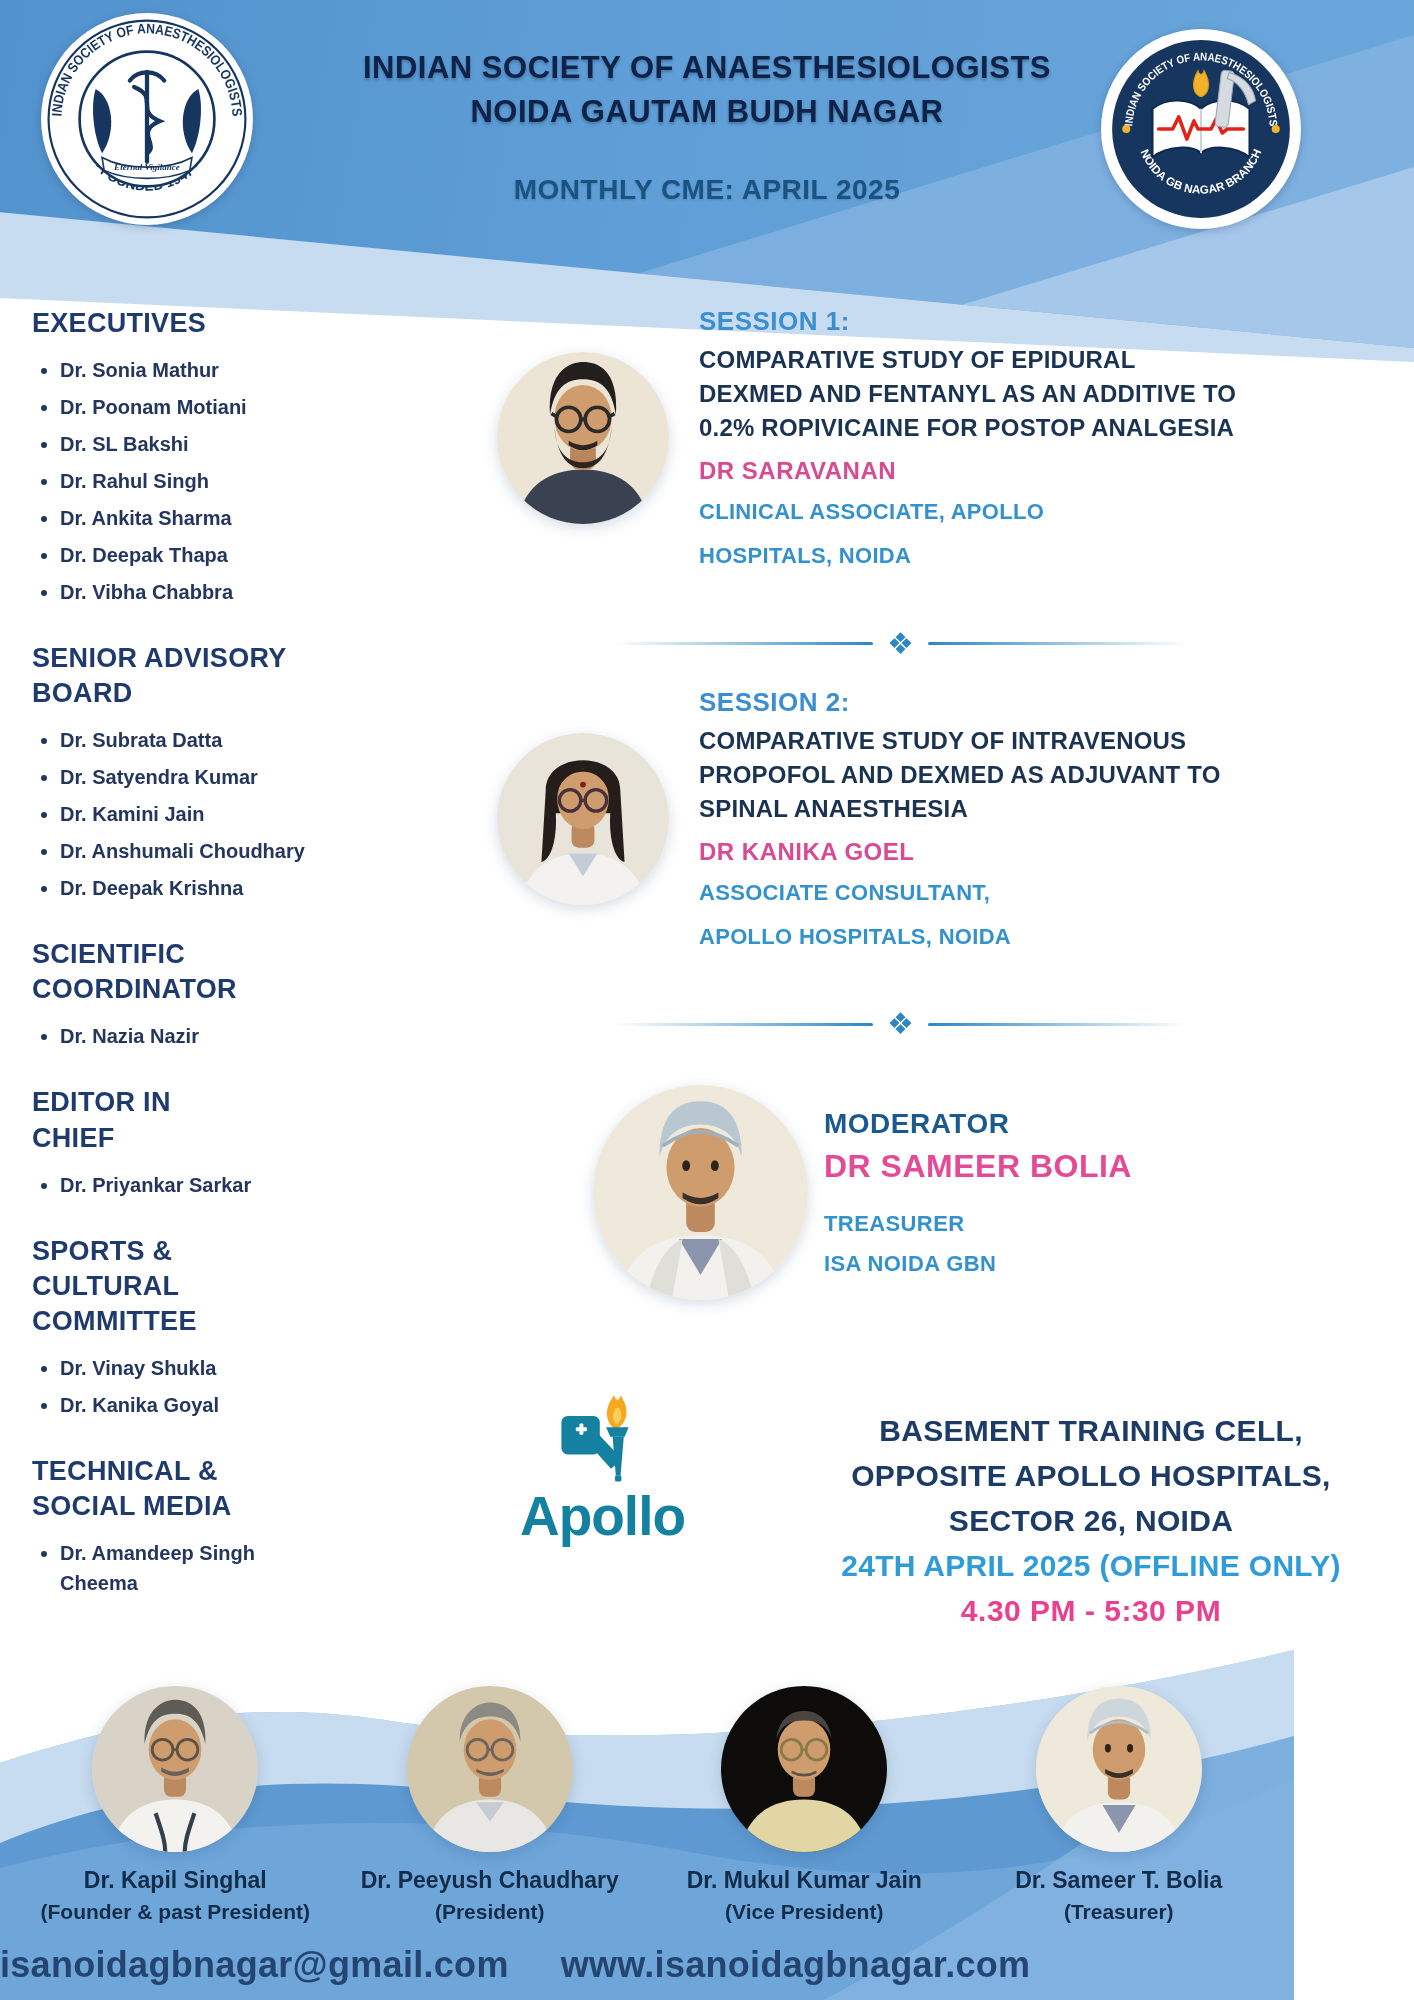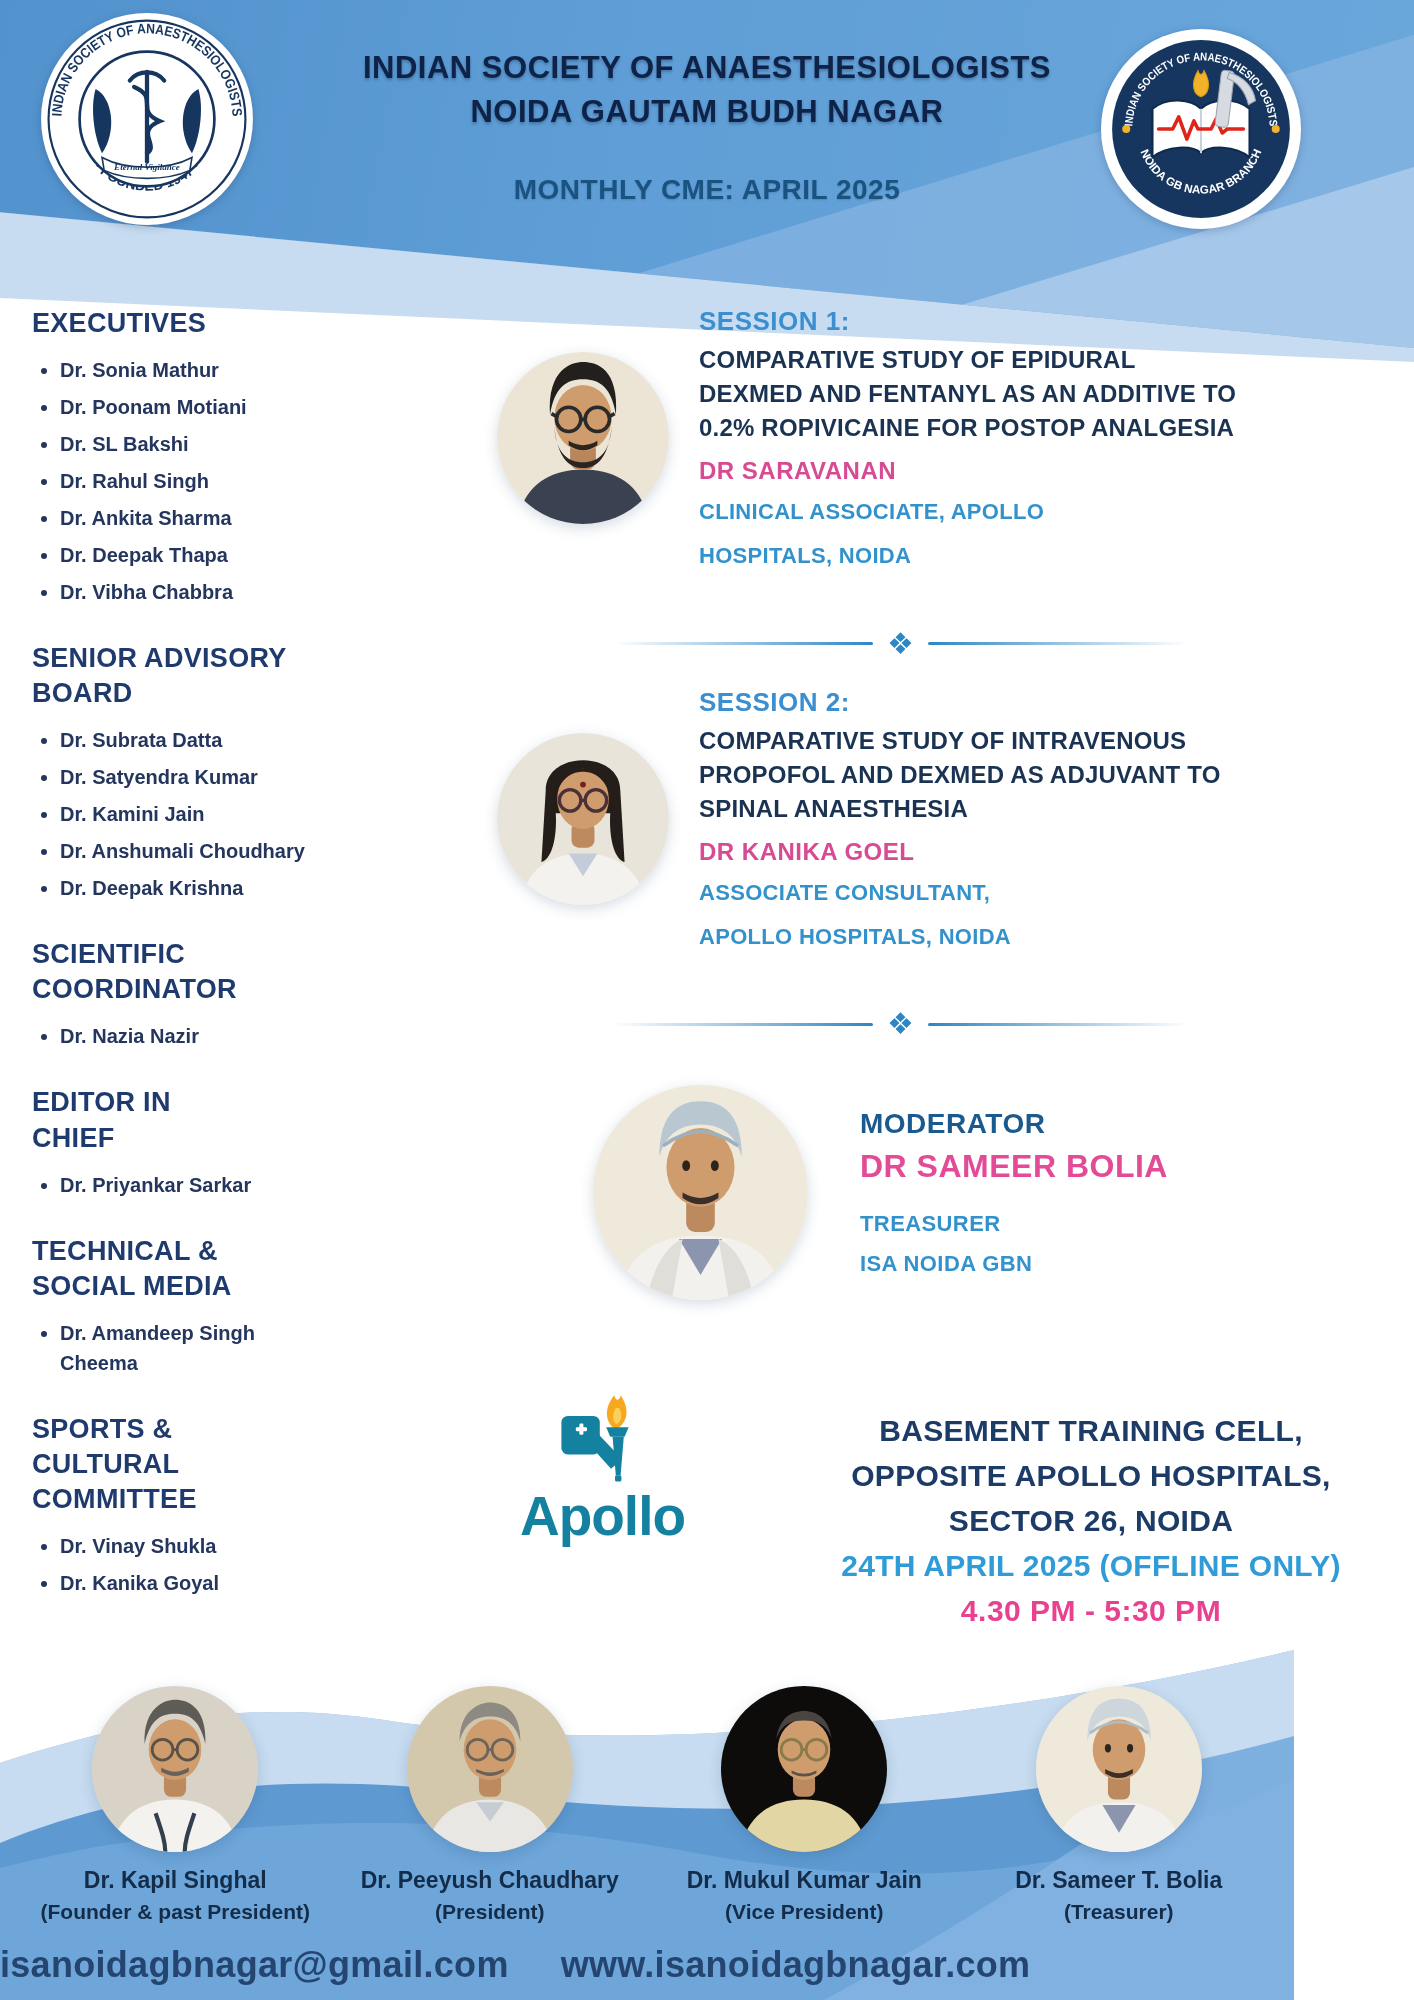--- a/index.html
+++ b/index.html
@@ -70,21 +70,21 @@
   .speaker-name{margin-top:12px;font-size:24px;font-weight:bold;color:#d84b93;letter-spacing:.5px;}
   .speaker-role{margin-top:12px;font-size:22px;font-weight:bold;color:#3391cc;letter-spacing:.3px;line-height:1.35;}
   .speaker-role + .speaker-role{margin-top:14px;}
   .divider{display:flex;align-items:center;width:575px;margin:58px 0 28px 228px;}
   .divider .line{flex:1;height:3px;border-radius:2px;}
   .divider .line.l{background:linear-gradient(to right,rgba(52,130,190,0),#2e86c5);}
   .divider .line.r{background:linear-gradient(to left,rgba(52,130,190,0),#2e86c5);}
   .divider .orn{color:#2e86c5;font-size:30px;margin:0 14px;line-height:1;}
   .row2{margin-top:26px;}
   .row-moderator{margin-top:46px;}
-  .mod-text{margin-left:52px;width:520px;}
+  .mod-text{margin-left:16px;width:520px;}
   .mod-heading{font-size:28px;font-weight:bold;color:#1b5a8e;letter-spacing:.5px;}
   .mod-name{margin-top:8px;font-size:32px;font-weight:bold;color:#e44b97;letter-spacing:.5px;}
   .mod-role1{margin-top:26px;font-size:22px;font-weight:bold;color:#3391cc;letter-spacing:.4px;}
   .mod-role2{margin-top:14px;font-size:22px;font-weight:bold;color:#3391cc;letter-spacing:.4px;}
   .row-venue{display:flex;align-items:flex-start;margin-top:92px;}
   .apollo-block{margin-left:105px;width:225px;text-align:center;flex-shrink:0;}
   .apollo-icon{width:132px;height:96px;margin:0 auto;display:block;}
   .apollo-word{font-size:55px;font-weight:bold;color:#1581a1;letter-spacing:-1px;margin-top:-4px;}
   .venue-text{margin-left:56px;width:640px;margin-top:16px;text-align:center;}
   .venue-line{font-size:30px;font-weight:bold;color:#1c3b66;line-height:1.5;letter-spacing:.3px;}
@@ -219,31 +219,31 @@
       </div>
 
       <div class="side-sec w160">
         <h2>EDITOR IN CHIEF</h2>
         <ul>
           <li>Dr. Priyankar Sarkar</li>
         </ul>
       </div>
 
       <div class="side-sec w200">
-        <h2>TECHNICAL &amp; SOCIAL MEDIA</h2>
-        <ul>
-          <li>Dr. Amandeep Singh Cheema</li>
-        </ul>
-      </div>
-
-      <div class="side-sec w200">
         <h2>SPORTS &amp; CULTURAL COMMITTEE</h2>
         <ul>
           <li>Dr. Vinay Shukla</li>
           <li>Dr. Kanika Goyal</li>
+        </ul>
+      </div>
+
+      <div class="side-sec w200">
+        <h2>TECHNICAL &amp; SOCIAL MEDIA</h2>
+        <ul>
+          <li>Dr. Amandeep Singh Cheema</li>
         </ul>
       </div>
     </aside>
 
     <section class="content">
 
       <div class="person-row">
         <div class="photo photo-session">
           <svg viewBox="0 0 120 120">
             <rect width="120" height="120" fill="#ece5d6"></rect>

